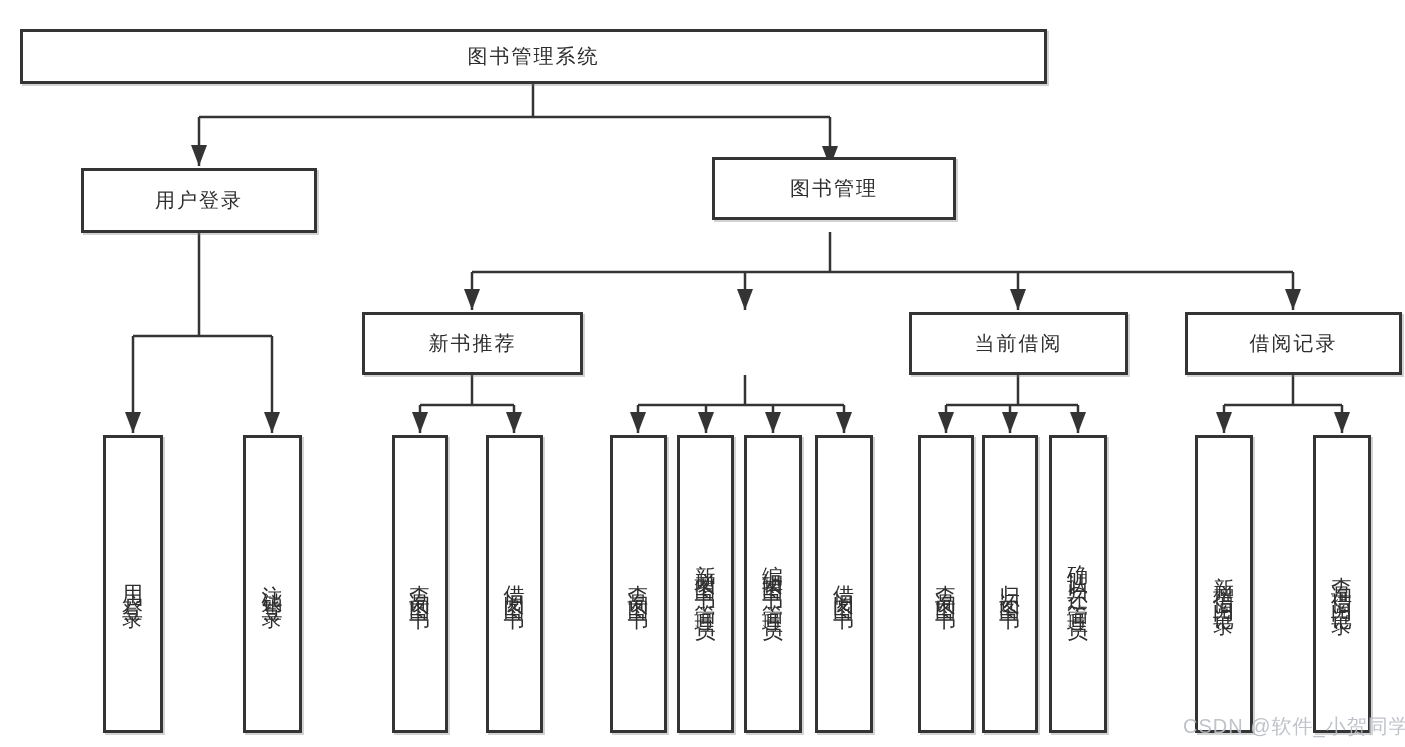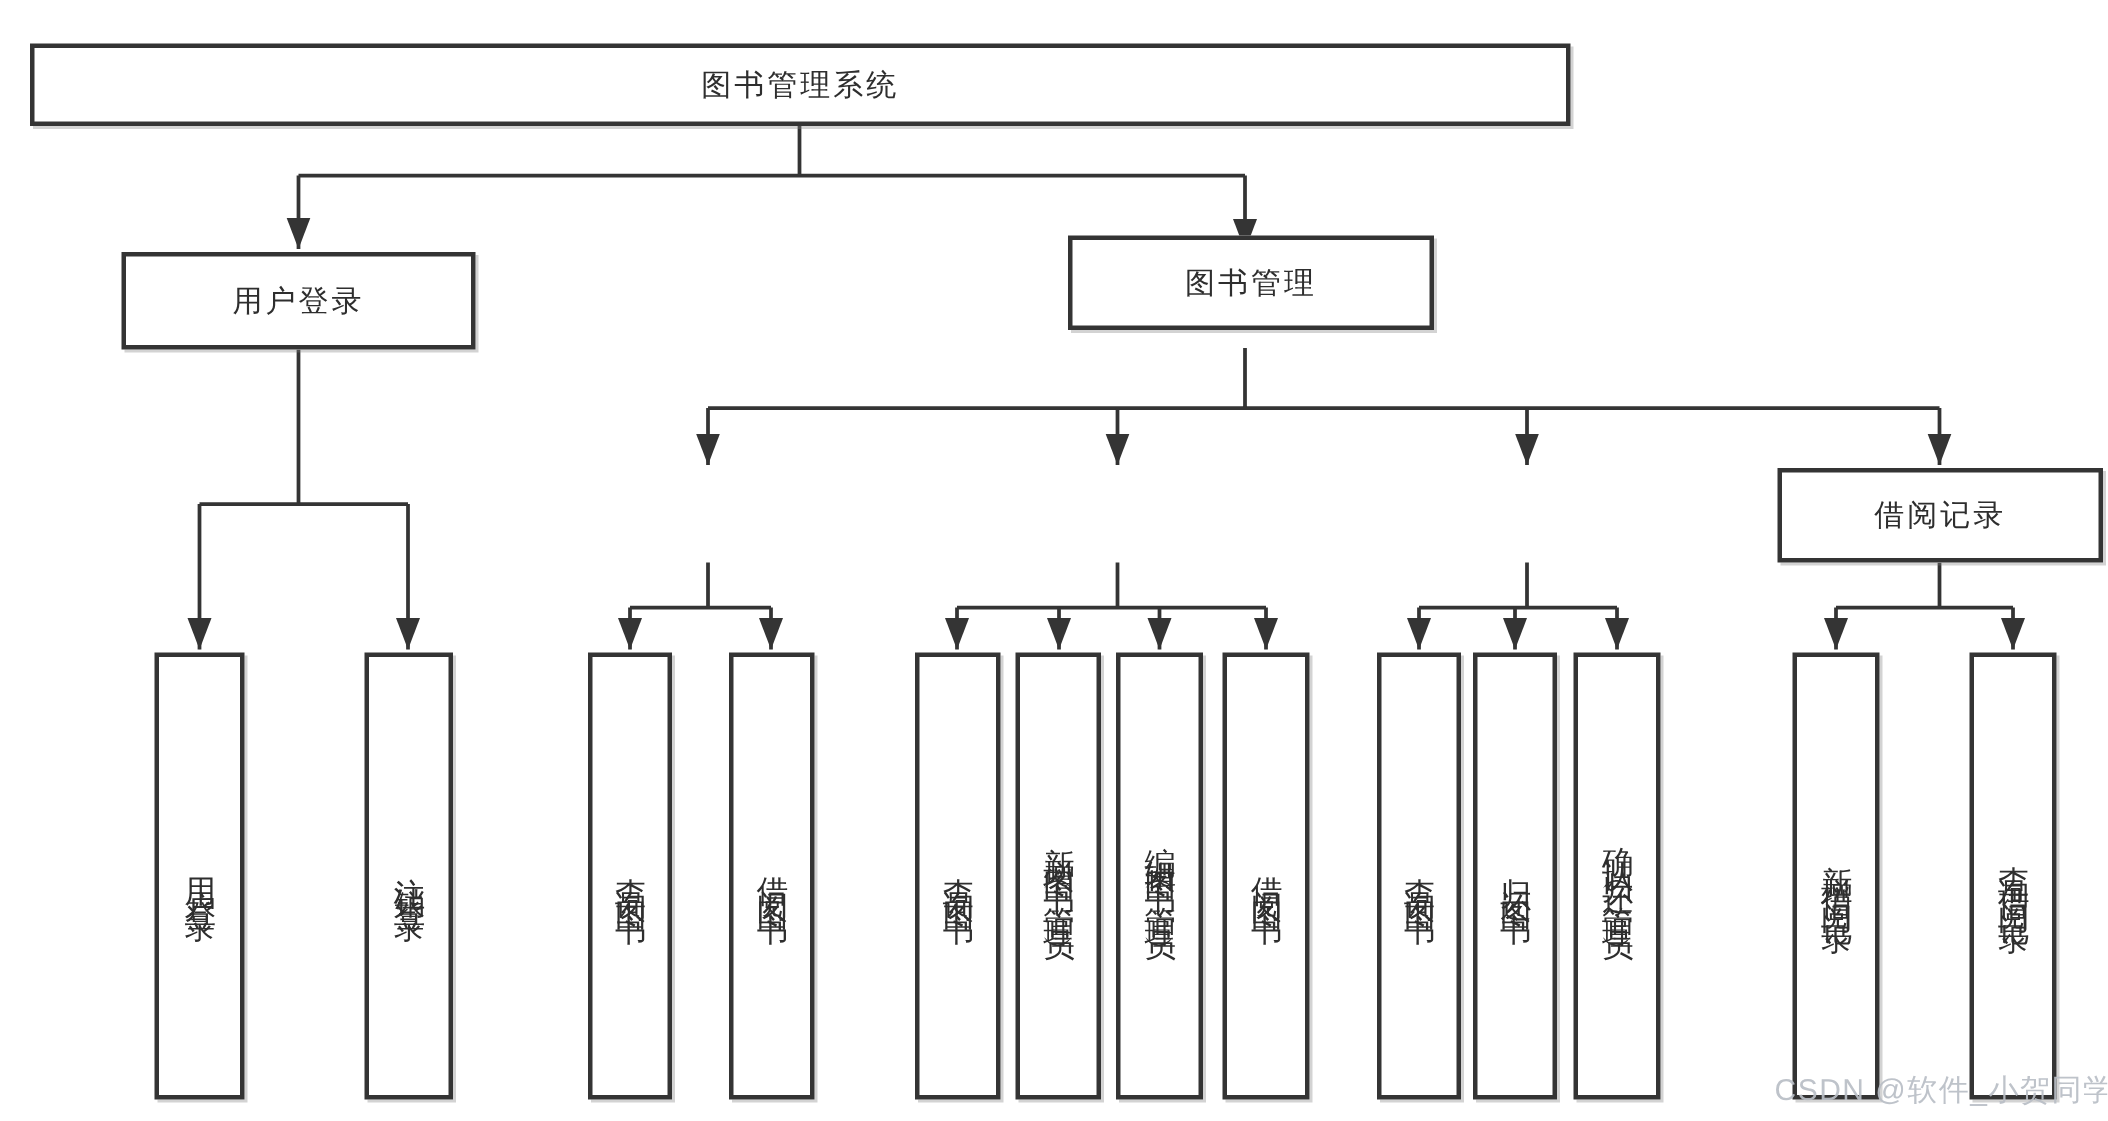--- a/index.html
+++ b/index.html
@@ -71,20 +71,22 @@
       <path d="M1224,405 V433" marker-end="url(#ah)"></path>
       <path d="M1342,405 V433" marker-end="url(#ah)"></path>
     </g>
   </svg>
 
   <div class="box" style="left:20px;top:29px;width:1027px;height:55px;">图书管理系统</div>
 
   <div class="box" style="left:81px;top:168px;width:236px;height:65px;">用户登录</div>
   <div class="box" style="left:712px;top:157px;width:244px;height:63px;">图书管理</div>
 
+  <div class="box" style="left:362px;top:312px;width:221px;height:63px;">新书推荐</div>
+  <div class="box" style="left:909px;top:312px;width:219px;height:63px;">当前借阅</div>
   <div class="box" style="left:1185px;top:312px;width:217px;height:63px;">借阅记录</div>
 
   <div class="box vbox" style="left:103px;top:435px;width:60px;height:298px;">用户登录</div>
   <div class="box vbox" style="left:243px;top:435px;width:59px;height:298px;">注销登录</div>
 
   <div class="box vbox" style="left:392px;top:435px;width:56px;height:298px;">查询图书</div>
   <div class="box vbox" style="left:486px;top:435px;width:57px;height:298px;">借阅图书</div>
 
   <div class="box vbox" style="left:610px;top:435px;width:57px;height:298px;">查询图书</div>
   <div class="box vbox" style="left:677px;top:435px;width:57px;height:298px;">新增图书（管理员）</div>

